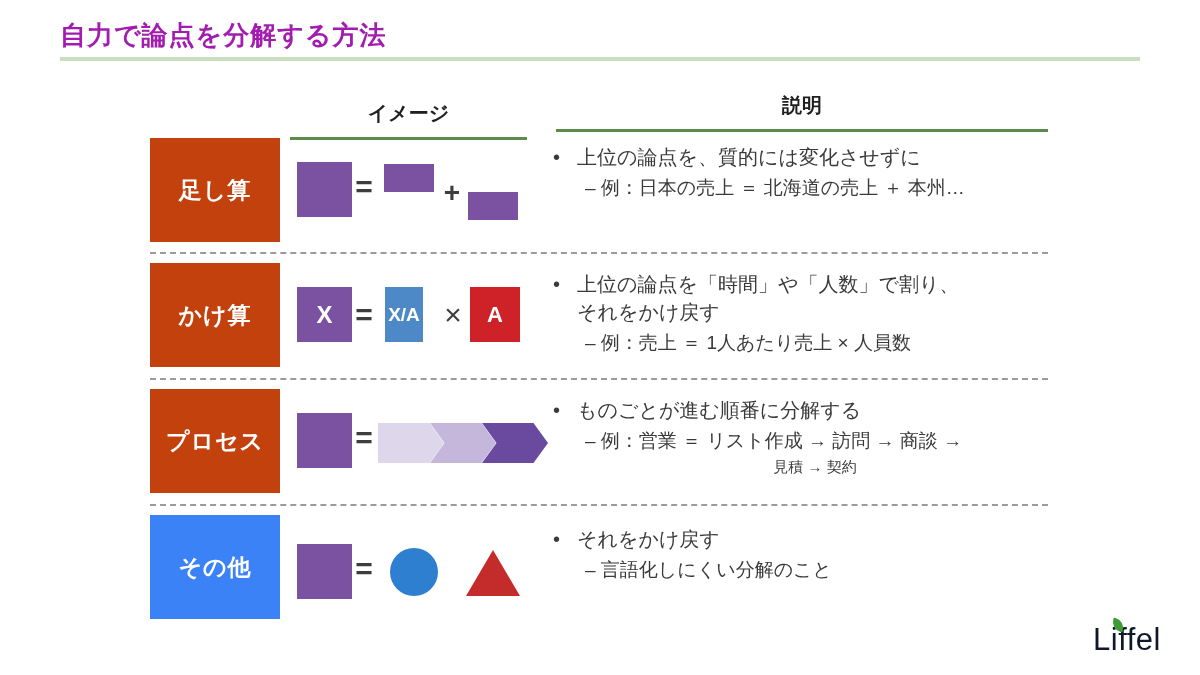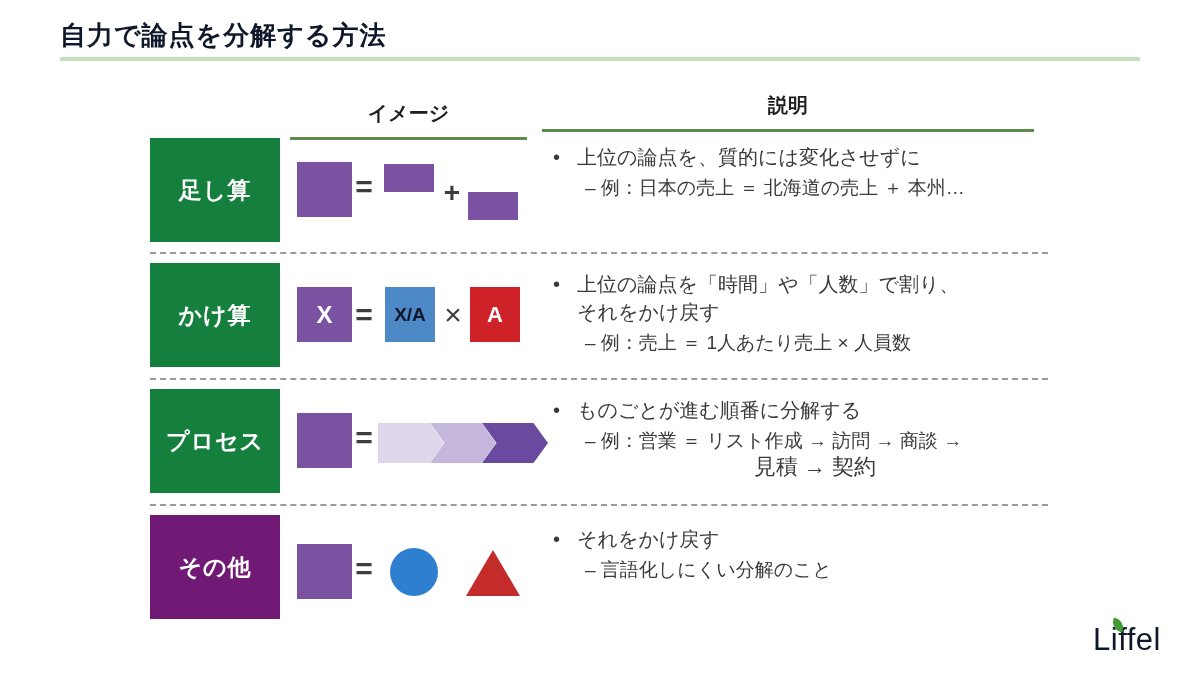--- a/index.html
+++ b/index.html
@@ -1,49 +1,49 @@
 <!DOCTYPE html>
 <html><head>
 <meta charset="utf-8">
 <style>
   * { margin:0; padding:0; box-sizing:border-box; }
   html,body { width:1200px; height:675px; }
   body { font-family:"Liberation Sans","DejaVu Sans",sans-serif; background:#ffffff; }
   .slide { position:relative; width:1200px; height:675px; background:#ffffff; overflow:hidden; }
 
-  .title { position:absolute; left:60px; top:18px; font-size:26px; font-weight:700; color:#0f172a; letter-spacing:1px; }
+  .title { position:absolute; left:60px; top:18px; font-size:26px; font-weight:700; color:#a21caf; letter-spacing:1px; }
   .title-rule { position:absolute; left:60px; top:57px; width:1080px; height:4px; background:#c8dfbd; }
 
   .col-header { position:absolute; top:92px; font-size:20px; font-weight:700; color:#1f1f1f; text-align:center; padding-bottom:10px; border-bottom:3px solid #5d8b4c; }
   .col-header.img-col { left:290px; width:237px;margin-top:8px; }
-  .col-header.desc-col { left:542px; width:492px; }
+  .col-header.desc-col { left:556px; width:492px; }
 
   .row { position:absolute; left:0; width:1200px; height:104px; }
   .label { position:absolute; left:150px; top:0; width:130px; height:104px; display:flex; align-items:center; justify-content:center; font-size:23px; font-weight:700; color:#ffffff; letter-spacing:1px; }
-  .label.green { background:#15803d; }
-  .label.orange { background:#701a75; }
+  .label.green { background:#c2410c; }
+  .label.orange { background:#3b82f6; }
 
   .shape { position:absolute; }
   .sq { width:55px; height:55px; background:#7b51a1; display:flex; align-items:center; justify-content:center; color:#fff; font-weight:700; font-size:24px; }
   .rect { width:50px; height:28px; background:#7b51a1; }
-  .blue-sq { width:50px; height:55px; background:#4d88c7; display:flex; align-items:center; justify-content:center; color:#0f172a; font-weight:700; font-size:19px;text-align:right; }
+  .blue-sq { width:38px; height:55px; background:#4d88c7; display:flex; align-items:center; justify-content:center; color:#ffffff; font-weight:700; font-size:19px;text-align:right; }
   .red-sq { width:50px; height:55px; background:#cf2128; display:flex; align-items:center; justify-content:center; color:#fff; font-weight:700; font-size:22px; }
   .op { position:absolute; color:#3d3d3d; font-weight:700; text-align:center; }
   .chev { position:absolute; height:40px; }
   .chev-first { clip-path:polygon(0 0, 78% 0, 100% 50%, 78% 100%, 0 100%); }
   .chev-next  { clip-path:polygon(0 0, 78% 0, 100% 50%, 78% 100%, 0 100%, 22% 50%); }
   .circle { width:48px; height:48px; border-radius:50%; background:#2e7fcf; }
   .triangle { width:0; height:0; border-left:27px solid transparent; border-right:27px solid transparent; border-bottom:46px solid #c42b2b; }
 
   .desc { position:absolute; left:553px; width:500px; color:#3a3a3a; }
   .dline { display:flex; font-size:20px; line-height:28px; white-space:nowrap; }
   .bullet { width:24px; flex:0 0 24px; }
   .dline2 { margin-left:24px; font-size:20px; line-height:28px; white-space:nowrap; }
   .example { margin-left:32px; margin-top:4px; font-size:19px; line-height:26px; white-space:nowrap; }
-  .example-c { margin-left:32px; font-size:22px; line-height:26px; text-align:center; width:460px; white-space:nowrap; }
+  .example-c { margin-left:32px; font-size:15px; line-height:26px; text-align:center; width:460px; white-space:nowrap; }
 
   .dash { position:absolute; left:150px; width:898px; border-top:2px dashed #9b9b9b; }
 
   .logo { position:absolute; left:1093px; top:622px; font-size:31px; color:#0f172a; letter-spacing:0.5px; }
   .leaf { position:absolute; left:19px; top:-3px; width:12px; height:12px; background:#3f9c35; border-radius:0 85% 0 85%; transform:rotate(15deg); }
 </style>
 </head>
 <body>
 
 <div class="slide">

